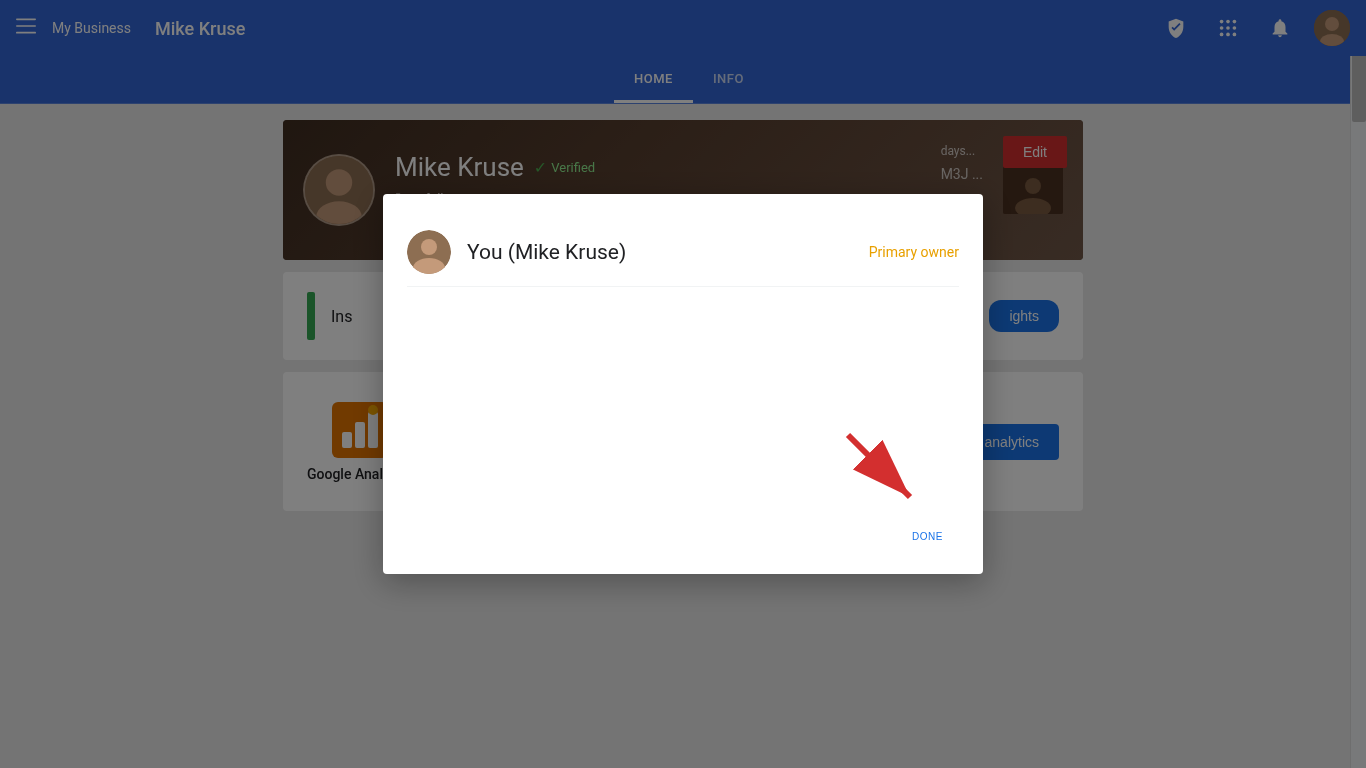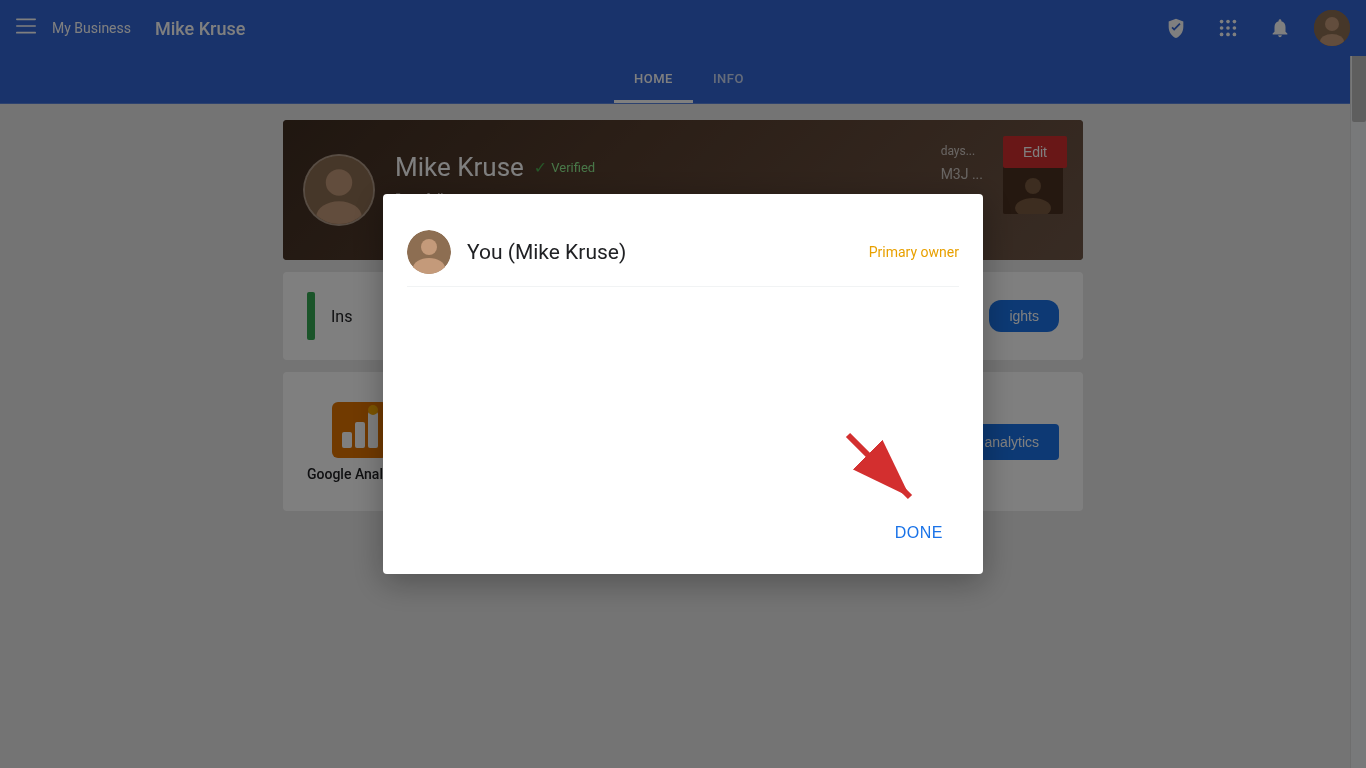--- a/index.html
+++ b/index.html
@@ -359,21 +359,21 @@
       display: flex;
       justify-content: flex-end;
       position: absolute;
       bottom: 24px;
       right: 24px;
     }
     .done-btn {
       background: none;
       border: none;
       color: #1a73e8;
-      font-size: 16px;
+      font-size: 10px;
       font-weight: 500;
       cursor: pointer;
       padding: 8px 16px;
       letter-spacing: 0.5px;
       text-align: center;
     }
 
     
     .scrollbar {
       position: fixed;

